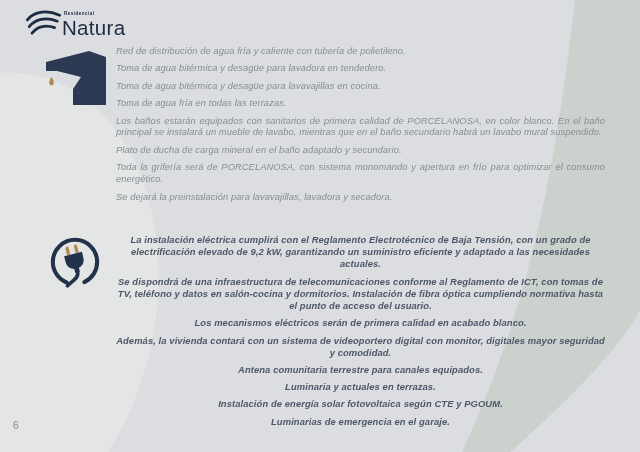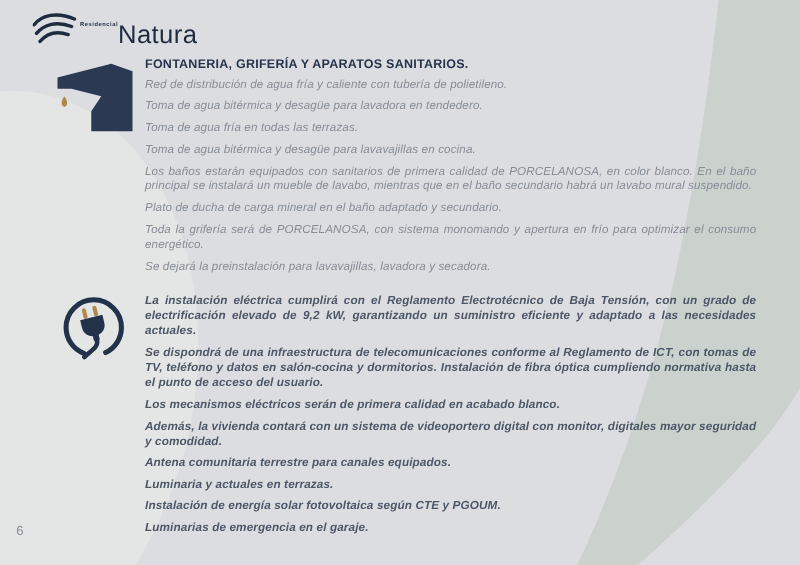--- a/index.html
+++ b/index.html
@@ -6,38 +6,38 @@
   .page {
     position:relative; width:640px; height:452px; overflow:hidden;
     background:#dcdde0;
     font-family:"Liberation Sans","DejaVu Sans",sans-serif;
   }
   .bg { position:absolute; left:0; top:0; width:640px; height:452px; }
 
   
   .logo { position:absolute; left:26px; top:9px; display:flex; align-items:flex-end; }
   .logo-icon svg { display:block; }
-  .logo-text { display:flex; margin-left:1px; line-height:1; }
+  .logo-text { display:flex; flex-direction:column; margin-left:1px; line-height:1; }
   .logo-small { font-size:4.6px; font-weight:700; letter-spacing:.45px; color:#1d2c40; margin-left:2px; margin-bottom:1px; }
   .logo-large { font-size:20.5px; font-weight:500; letter-spacing:.3px; color:#1d2c40; }
 
   
   .block { position:absolute; left:44px; display:flex; }
   .block1 { top:46px; }
   .block2 { top:234px; }
   .icon-col { width:72px; flex:0 0 72px; }
   .content-col { width:489px; flex:0 0 489px; }
 
   .sec-title {
     margin:0 0 4px 0; font-size:10px; font-weight:700; letter-spacing:.2px;
     color:#26344d; line-height:1.2;
   }
   .content-col p { margin:0; line-height:1.28; letter-spacing:.1px;font-style:italic; }
   .block1 p { font-size:9.3px; color:#868d96; margin-bottom:5.5px; }
-  .block2 p { font-size:9.4px; color:#4c5768; font-weight:600; margin-bottom:5px; line-height:1.3; }
+  .block2 p { font-size:9.4px; color:#4c5768; font-weight:600; margin-bottom:5px; line-height:1.3;text-align:center; }
   .content-col p:last-child { margin-bottom:0; }
   .justify { text-align:justify; }
 
   .plug-wrap { display:inline-block; margin-left:5px; margin-top:2px; }
   .faucet-wrap { display:inline-block; margin-left:1px; margin-top:4px; }
 
   .page-number {
     position:absolute; left:13px; top:419px;
     font-size:10.5px; color:#878b93;
   }
@@ -69,25 +69,24 @@
   <section class="block block1">
     <div class="icon-col">
       <span class="faucet-wrap">
         <svg width="66" height="58" viewBox="0 0 66 58">
           <path d="M1 12 L44 1 L61 7 L61 55 L28 55 L28 39 L36 27 L12 21 L1 21 Z" fill="#2b3a52"></path>
           <path d="M6.5 27 C9.5 31.5 9.5 34.5 6.5 35.5 C3.5 34.5 3.5 31.5 6.5 27 Z" fill="#b0894c"></path>
         </svg>
       </span>
     </div>
     <div class="content-col">
-      <h2 class="sec-title">FONTANERIA, GRIFERÍA Y APARATOS SANITARIOS.</h2>
       <p>Red de distribución de agua fría y caliente con tubería de polietileno.</p>
       <p>Toma de agua bitérmica y desagüe para lavadora en tendedero.</p>
+      <p>Toma de agua bitérmica y desagüe para lavavajillas en cocina.</p>
       <p>Toma de agua fría en todas las terrazas.</p>
-      <p>Toma de agua bitérmica y desagüe para lavavajillas en cocina.</p>
       <p class="justify">Los baños estarán equipados con sanitarios de primera calidad de PORCELANOSA, en color blanco. En el baño principal se instalará un mueble de lavabo, mientras que en el baño secundario habrá un lavabo mural suspendido.</p>
       <p>Plato de ducha de carga mineral en el baño adaptado y secundario.</p>
       <p class="justify">Toda la grifería será de PORCELANOSA, con sistema monomando y apertura en frío para optimizar el consumo energético.</p>
       <p>Se dejará la preinstalación para lavavajillas, lavadora y secadora.</p>
     </div>
   </section>
 
   <section class="block block2">
     <div class="icon-col">
       <span class="plug-wrap">

